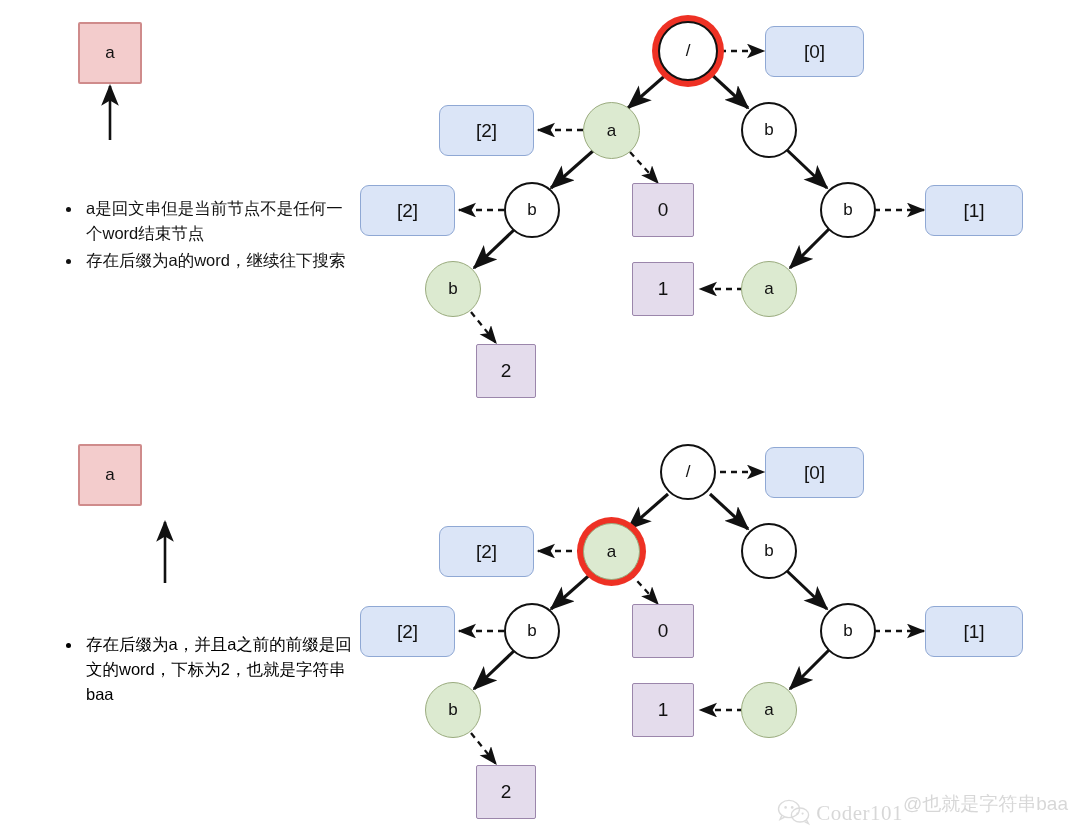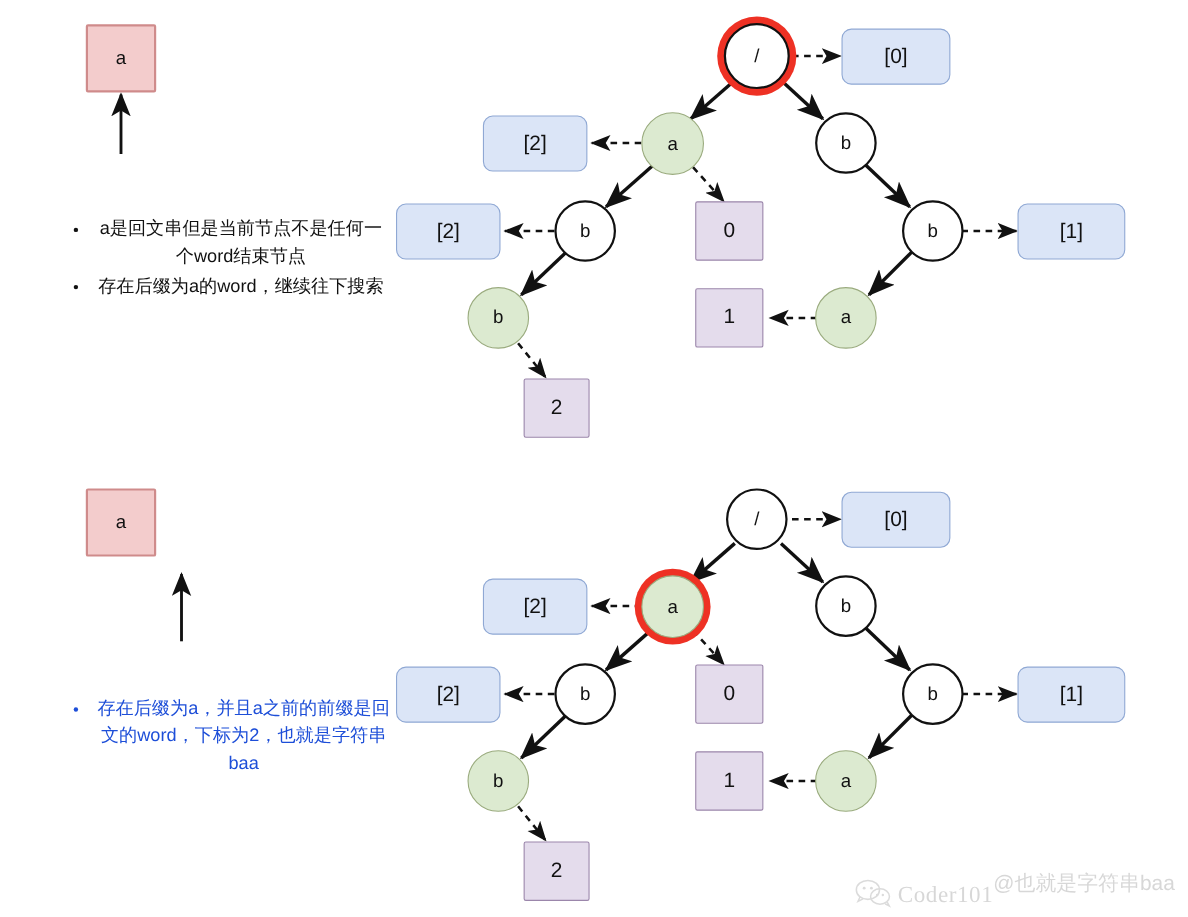--- a/index.html
+++ b/index.html
@@ -32,26 +32,26 @@
     border-radius:2px;display:flex;align-items:center;justify-content:center;
     font-size:19px;color:#111;box-sizing:border-box;
   }
   .boxPink{
     position:absolute;background:#f3cccc;border:2px solid #cf8b8b;
     border-radius:2px;display:flex;align-items:center;justify-content:center;
     font-size:17px;color:#111;box-sizing:border-box;
   }
 
   
-  .bullets{position:absolute;margin:0;padding:0 0 0 22px;list-style:disc;text-align:center;}
+  .bullets{position:absolute;margin:0;padding:0 0 0 22px;list-style:disc;}
   .bullets li{
     font-size:16.5px;line-height:1.52;color:#111;
     margin-bottom:2px;padding-left:4px;
   }
-  .bullets.red li{color:#1d4ed8;}
+  .bullets.red li{color:#000000;}
   .bullets li::marker{font-size:16px;}
 
   
   .watermark{
     position:absolute;right:12px;bottom:6px;
     opacity:.30;display:flex;align-items:center;gap:5px;
     filter:grayscale(1);
   }
   .wm-rows{display:flex;flex-direction:row;line-height:1;}
   .wm-top{font-size:21px;color:#7d7d7d;letter-spacing:.5px;font-family:"Liberation Serif",serif;}

